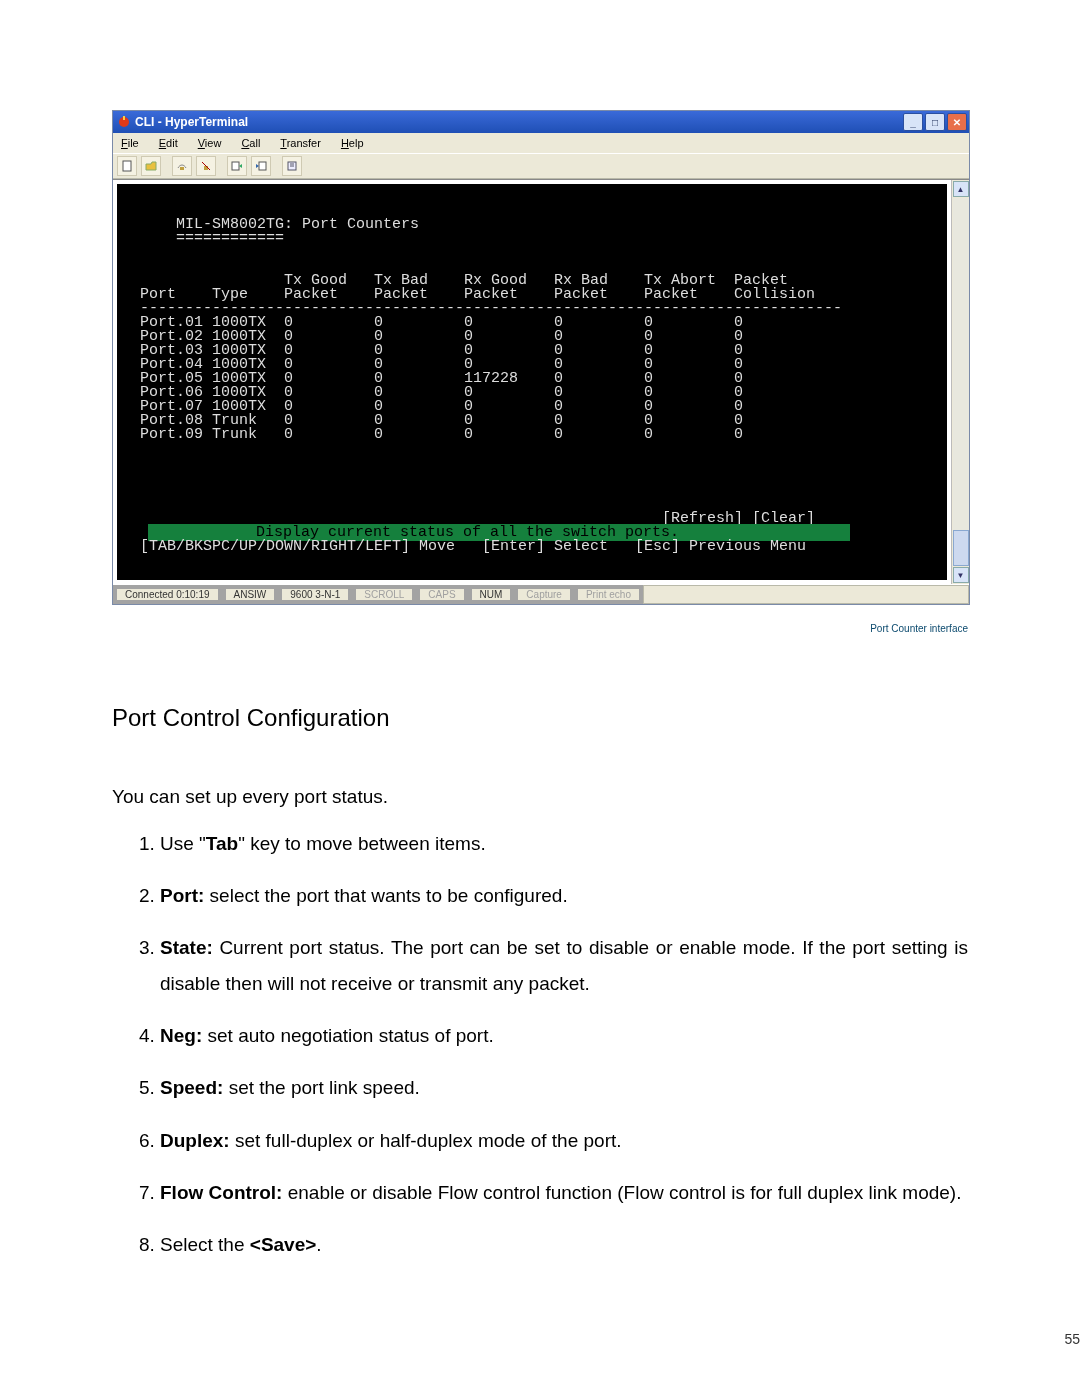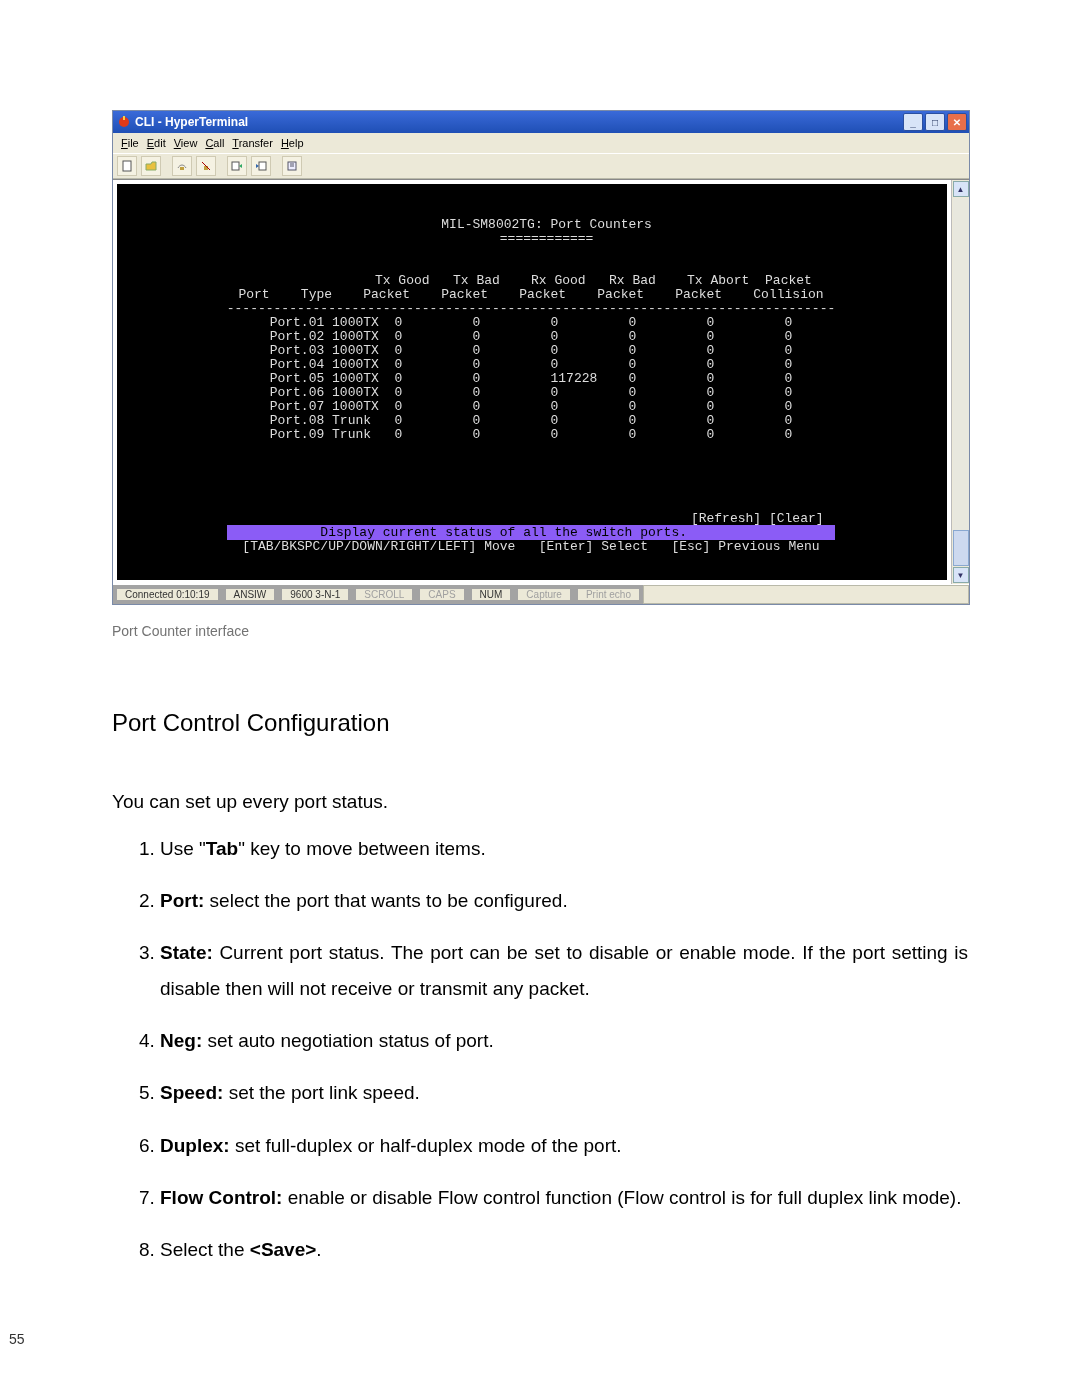--- a/index.html
+++ b/index.html
@@ -50,21 +50,21 @@
   .ht-winbtn.close { background:#e86f4a; color:#fff; }
 
   .ht-menubar {
     height: 20px;
     background: #ece9d8;
     display:flex;
     align-items:center;
     padding: 0 4px;
     font-size: 11px;
     color: #000;
-    gap: 0;
+    gap: 12px;
   }
   .ht-menubar .m { padding: 1px 4px; }
   .ht-menubar .m .ul { text-decoration: underline; }
 
   .ht-toolbar {
     height: 26px;
     background: #ece9d8;
     border-top: 1px solid #fff;
     border-bottom: 1px solid #b9b9a9;
     display:flex;
@@ -84,62 +84,61 @@
     background: #fff;
     border-top: 1px solid #888;
     display:flex;
   }
   .ht-term {
     flex:1;
     margin: 4px;
     background:#000;
     color:#ddd;
     font-family: "Courier New", monospace;
-    font-size: 13px;
+    font-size: 15px;
     line-height: 14px;
-    padding: 20px 12px 4px 10px;
+    padding: 20px 12px 4px 23px;
     min-height: 396px;
     white-space: pre;
-    text-align: center;
   }
   .ht-scroll {
     width: 18px;
     background: #ece9d8;
     border-left: 1px solid #bbb;
     position: relative;
     display:flex; flex-direction:column; align-items:center;
   }
   .ht-scroll .arrow {
     width: 16px; height:16px; background:#d8e4f8; border:1px solid #8aa; margin:1px;
     display:flex; align-items:center; justify-content:center; font-size:8px; color:#336;
   }
   .ht-scroll .track { flex:1; width:16px; background:#e8e8de; position:relative; }
   .ht-scroll .thumb { position:absolute; bottom:0; width:16px; height:36px; background:#cdd9ef; border:1px solid #8aa8d0; }
-  .ht-term .invert { background:#8b5cf6; color:#000; }
+  .ht-term .invert { background:#15803d; color:#000;margin-left:8px; }
 
   .ht-status {
     height: 20px;
     background: #ece9d8;
     border-top: 1px solid #fff;
     display:flex;
     font-size: 10px;
     color: #333;
   }
   .ht-status .cell {
     border: 4px solid #a3a3a3;
     padding: 2px 8px;
     display:flex; align-items:center;
   }
   .ht-status .cell.dim { color:#a0a0a0; }
   .ht-status .flex { flex:1; border:1px solid #b9b9a9; }
 
   .caption {
-    text-align:left;
-    font-size: 14px;
-    color:#737373;
+    text-align:right;
+    font-size: 10px;
+    color:#0c4a6e;
     margin-bottom: 70px;
   }
 
   
   h2.section {
     font-size: 24px;
     font-weight: normal;
     margin-bottom: 54px;
   }
   .intro {
@@ -154,24 +153,23 @@
   ol.steps li {
     margin-bottom: 16px;
     line-height: 1.9;
     text-align: justify;
   }
   ol.steps li b { font-weight: bold; }
   .pagenum {
     position:absolute;
     bottom: 50px;
     left:0; right:0;
-    text-align:left;
+    text-align:right;
     font-size:14px;
     color:#333;
-    padding-left:9px;
   }
 </style>
 </head>
 <body>
 
 <div class="page">
 
   <div class="ht-window">
     <div class="ht-titlebar">
       <span class="ht-appicon">

